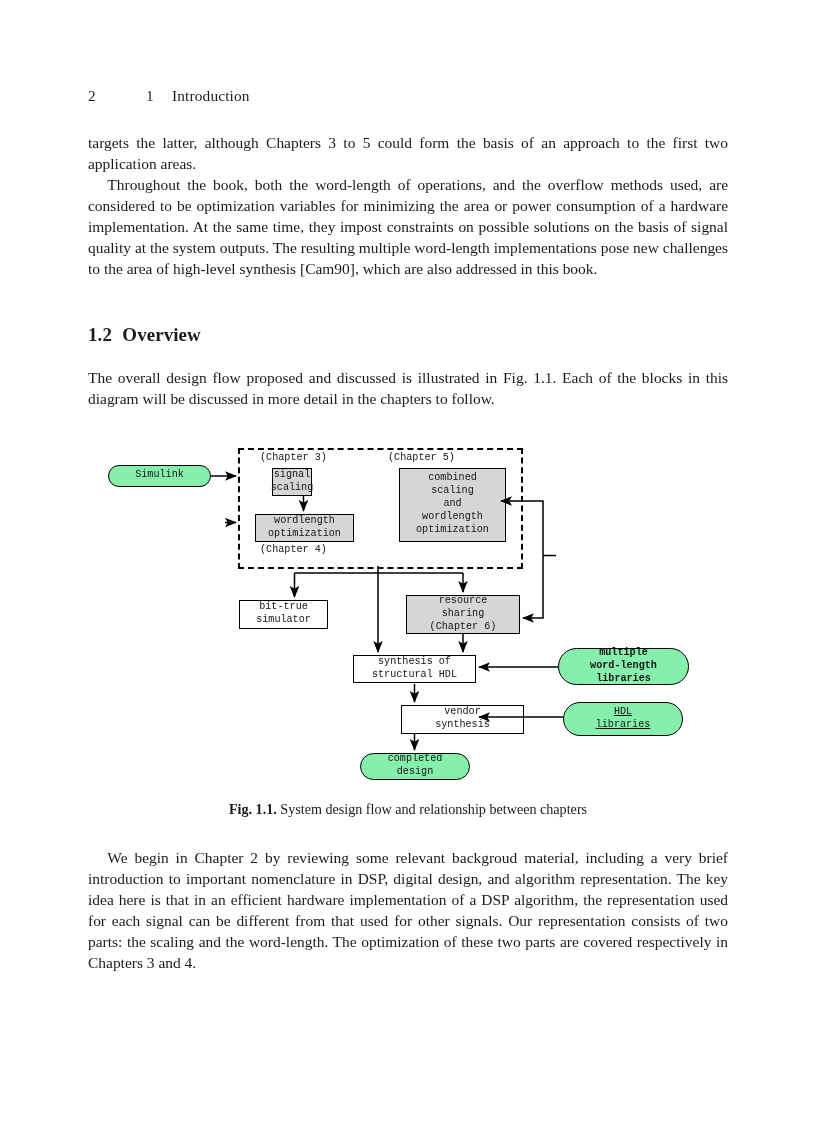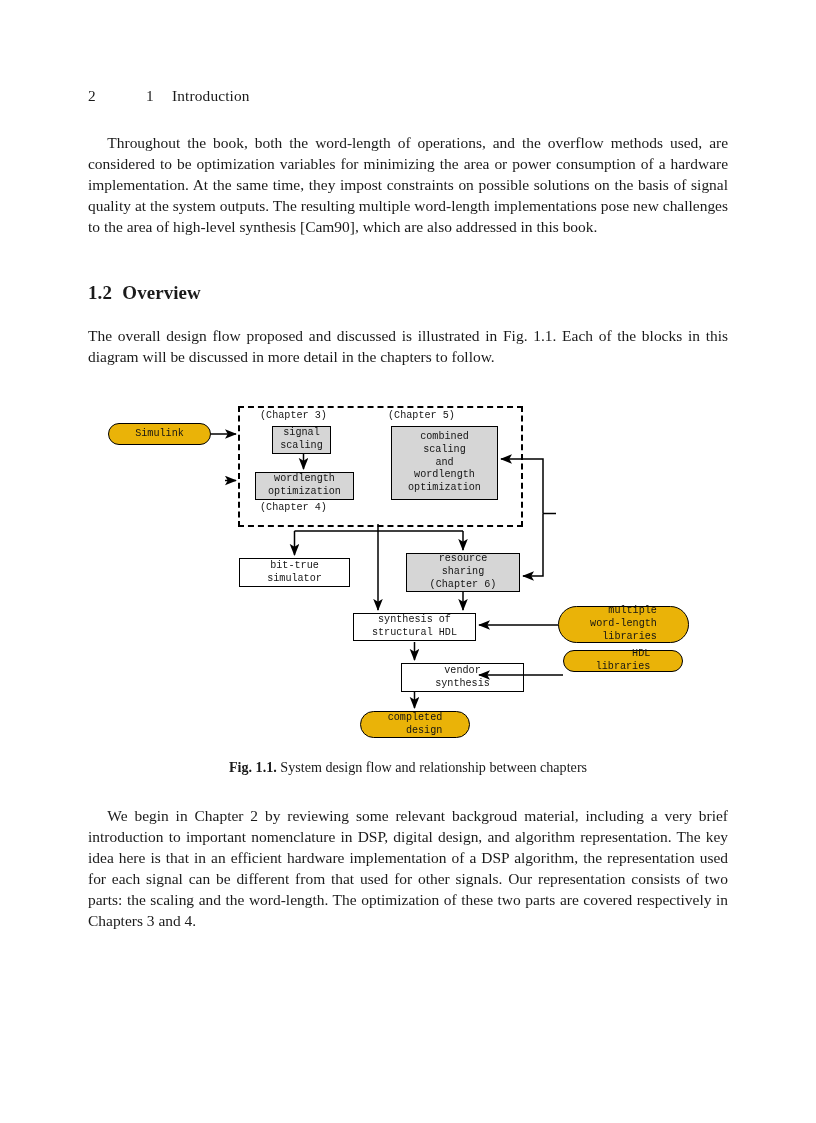--- a/index.html
+++ b/index.html
@@ -99,23 +99,22 @@
     white-space: pre;
     letter-spacing: 0;
   }
   .box {
     border: 1.6px solid #000;
     background: #ffffff;
   }
   .box.shaded { background: #d6d6d6; }
   .pill {
     border: 1.9px solid #000;
-    background: #eab308;
+    background: #86efac;
     border-radius: 999px;
-    text-align: right;
   }
   .dashbox {
     position: absolute;
     border: 2px dashed #000;
     background: transparent;
   }
   .caplabel {
     position: absolute;
     font-family: "Liberation Mono", "DejaVu Sans Mono", monospace;
     font-size: 7.6pt;
@@ -136,20 +135,21 @@
 
 <div class="page">
   <div class="content">
 
     <div class="runhead">
       <span class="folio">2</span>
       <span class="chapnum">1</span>
       <span class="chaptitle">Introduction</span>
     </div>
 
+    <p class="body">targets the latter, although Chapters 3 to 5 could form the basis of an approach to the first two application areas.</p>
     <p class="body indent cont">Throughout the book, both the word-length of operations, and the overflow methods used, are considered to be optimization variables for minimizing the area or power consumption of a hardware implementation. At the same time, they impost constraints on possible solutions on the basis of signal quality at the system outputs. The resulting multiple word-length implementations pose new challenges to the area of high-level synthesis [Cam90], which are also addressed in this book.</p>
 
     <div class="sp-before-sec"></div>
 
     <h2 class="section">
       <span class="num">1.2</span><span>Overview</span>
     </h2>
 
     <div class="sp-after-sec"></div>
 
@@ -159,47 +159,47 @@
       <div class="diagram">
 
         <div class="dashbox" style="left:150px; top:8px; width:281px; height:117px;"></div>
 
         <div class="caplabel" style="left:172px; top:12px;">(Chapter 3)</div>
         <div class="caplabel" style="left:172px; top:104px;">(Chapter 4)</div>
         <div class="caplabel" style="left:300px; top:12px;">(Chapter 5)</div>
 
         <div class="node pill" style="left:20px; top:25px; width:103px; height:22px;">Simulink</div>
 
-        <div class="node box shaded" style="left:184px; top:28px; width:59px; height:28px;">signal
+        <div class="node box shaded" style="left:184px; top:28px; width:40px; height:28px;">signal
 scaling</div>
         <div class="node box shaded" style="left:167px; top:74px; width:99px; height:28px;">wordlength
 optimization</div>
 
-        <div class="node box shaded" style="left:303px; top:28px; width:107px; height:74px;">combined
+        <div class="node box shaded" style="left:311px; top:28px; width:107px; height:74px;">combined
 scaling
 and
 wordlength
 optimization</div>
 
 
-        <div class="node box" style="left:151px; top:160px; width:111px; height:29px;">bit-true
+        <div class="node box" style="left:151px; top:160px; width:89px; height:29px;">bit-true
 simulator</div>
         <div class="node box shaded" style="left:318px; top:155px; width:114px; height:39px;">resource
 sharing
 (Chapter 6)</div>
 
         <div class="node box" style="left:265px; top:215px; width:123px; height:28px;">synthesis of
 structural HDL</div>
-        <div class="node pill" style="left:470px; top:208px; width:131px; height:37px;">multiple
+        <div class="node pill" style="left:470px; top:208px; width:131px; height:37px;font-weight:bold;">multiple
 word-length
 libraries</div>
 
         <div class="node box" style="left:265px; top:265px; width:123px; height:29px;margin-left:48px;">vendor
 synthesis</div>
-        <div class="node pill" style="left:475px; top:252px; width:120px; height:22px;">HDL
+        <div class="node pill" style="left:475px; top:262px; width:120px; height:34px;text-decoration:underline;">HDL
 libraries</div>
 
         <div class="node pill" style="left:272px; top:313px; width:110px; height:27px;">completed
 design</div>
 
         <svg class="wires" viewBox="0 0 640 350">
           <defs>
             <marker id="ar" markerWidth="9" markerHeight="9" refX="7.4" refY="3.2" orient="auto" markerUnits="strokeWidth">
               <path d="M0,0 L8,3.2 L0,6.4 L1.9,3.2 Z" fill="#000"></path>
             </marker>

